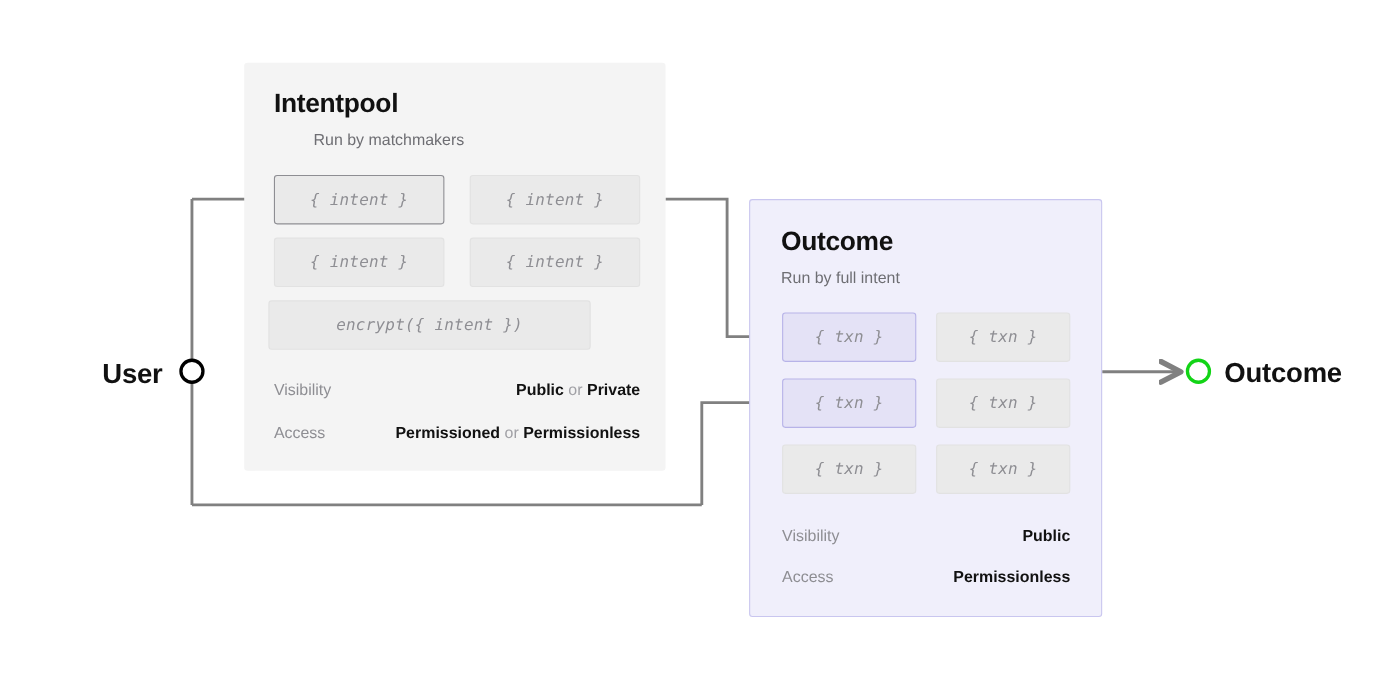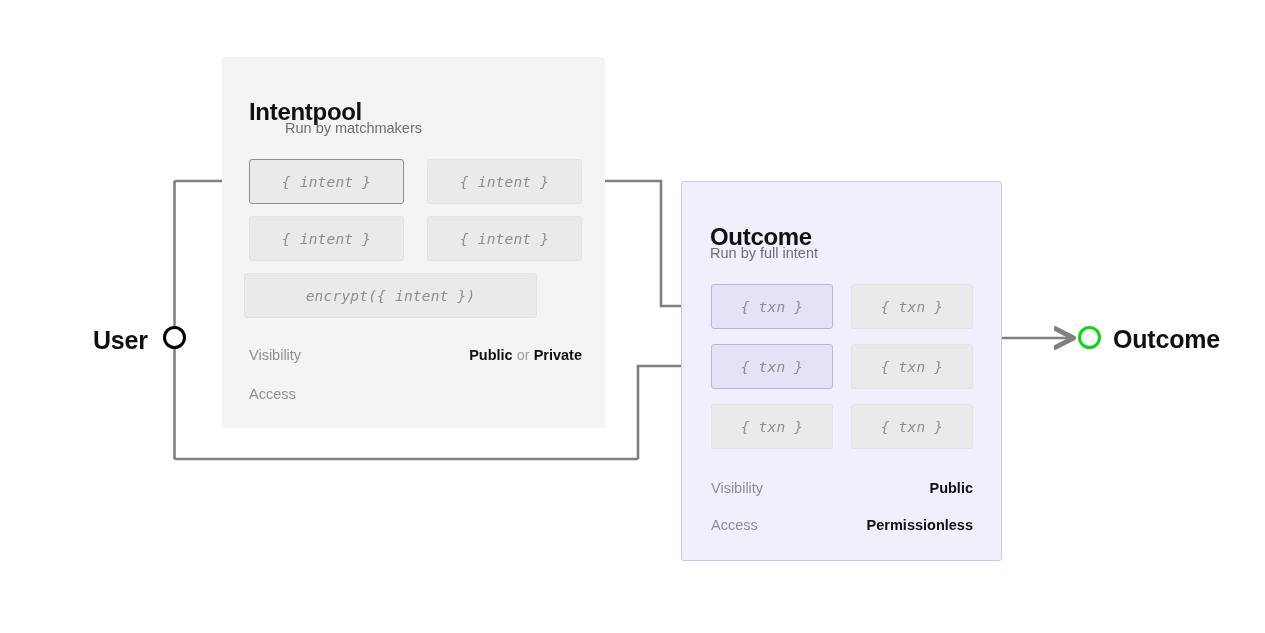--- a/index.html
+++ b/index.html
@@ -47,21 +47,20 @@
     background: #f0effb;
     border: 1px solid #c9c6ef;
   }
   .pool-title {
     position: absolute;
     font-size: 24px;
     font-weight: bold;
     color: #111111;
     letter-spacing: -0.3px;
     line-height: 1;
-    margin-top: 17px;
   }
   .pool-sub {
     position: absolute;
     font-size: 14.5px;
     color: #6e6e73;
     line-height: 1;
   }
   .pool-intent .pool-title { left: 27px; top: 83px; }
   .pool-intent .pool-sub   { left: 27px; top: 121px; }
   .pool-mem .pool-title { left: 28px; top: 26px; }
@@ -211,20 +210,25 @@
     <span class="attr-label">Visibility</span>
     <span class="attr-vals">
       <span>Public</span>
       <span class="attr-or">or</span>
       <span>Private</span>
     </span>
   </div>
 
   <div class="attr-row i-acc">
     <span class="attr-label">Access</span>
+    <span class="attr-vals">
+      <span>Permissioned</span>
+      <span class="attr-or">or</span>
+      <span>Permissionless</span>
+    </span>
   </div>
 
   <div class="pool pool-mem">
     <div class="pool-title">Outcome</div>
     <div class="pool-sub">Run by full intent</div>
   </div>
 
   <div class="chip chip-purple m-r1c1">{ txn }</div>
   <div class="chip chip-gray m-r1c2">{ txn }</div>
   <div class="chip chip-purple m-r2c1">{ txn }</div>

